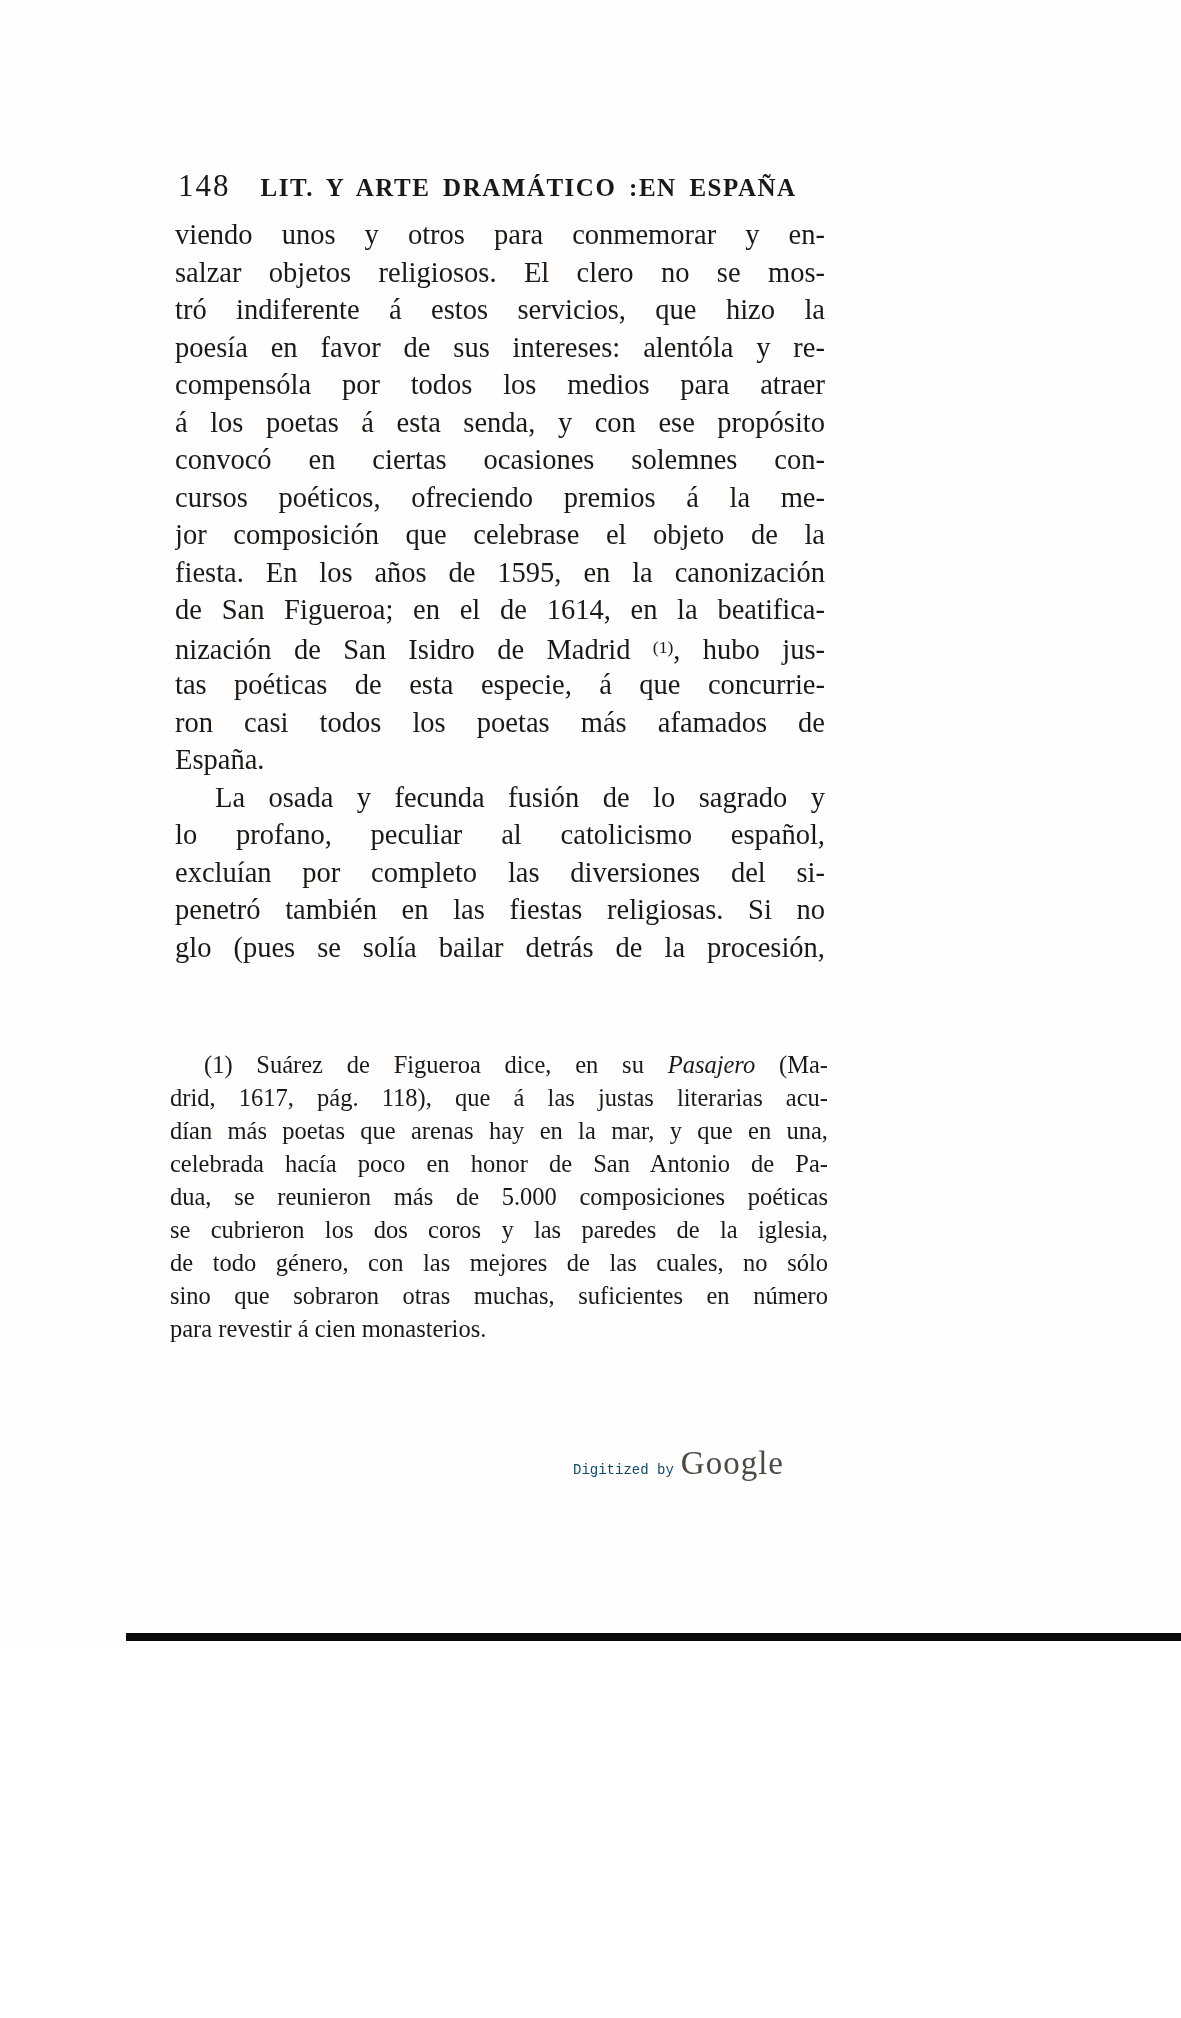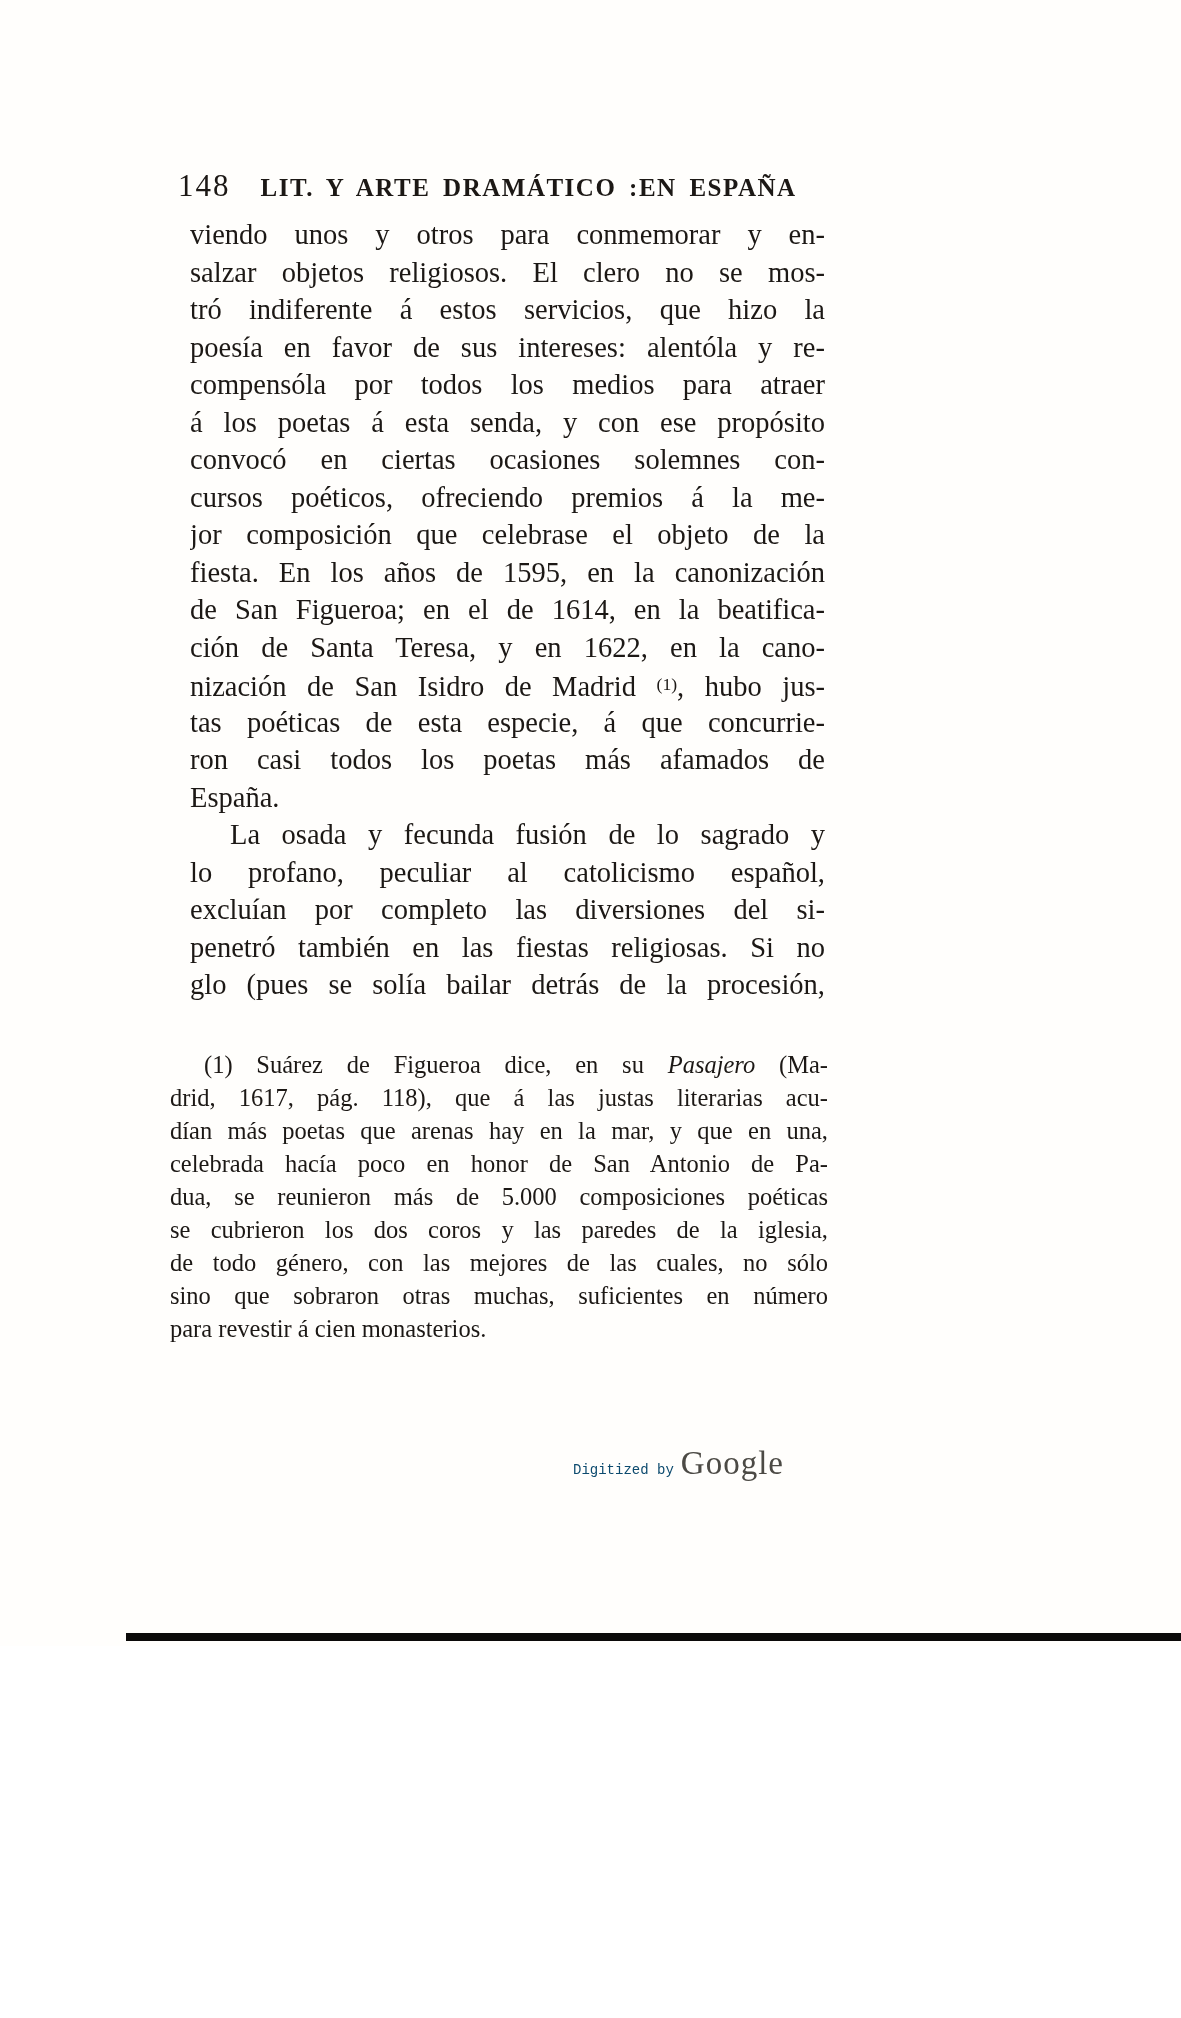--- a/index.html
+++ b/index.html
@@ -42,21 +42,20 @@
     width: 650px;
     font-size: 28.5px;
   }
   .body-line {
     line-height: 37.5px;
     text-align: justify;
     text-align-last: justify;
     white-space: normal;
     overflow: hidden;
     height: 37.5px;
-    margin-left: 15px;
   }
   .body-line.para-end { text-align-last: left; }
   .body-line.indent { text-indent: 40px; }
   .ref-sup {
     font-size: 0.62em;
     vertical-align: 6px;
     letter-spacing: 0;
   }
 
   
@@ -124,21 +123,20 @@
     <div class="body-line">salzar objetos religiosos. El clero no se mos-</div>
     <div class="body-line">tró indiferente á estos servicios, que hizo la</div>
     <div class="body-line">poesía en favor de sus intereses: alentóla y re-</div>
     <div class="body-line">compensóla por todos los medios para atraer</div>
     <div class="body-line">á los poetas á esta senda, y con ese propósito</div>
     <div class="body-line">convocó en ciertas ocasiones solemnes con-</div>
     <div class="body-line">cursos poéticos, ofreciendo premios á la me-</div>
     <div class="body-line">jor composición que celebrase el objeto de la</div>
     <div class="body-line">fiesta. En los años de 1595, en la canonización</div>
     <div class="body-line">de San Figueroa; en el de 1614, en la beatifica-</div>
-    <div class="body-line">ción de Santa Teresa, y en 1622, en la cano-</div>
     <div class="body-line"><span>nización de San Isidro de Madrid </span><span class="ref-sup">(1)</span><span>, hubo jus-</span></div>
     <div class="body-line">tas poéticas de esta especie, á que concurrie-</div>
     <div class="body-line">ron casi todos los poetas más afamados de</div>
     <div class="body-line para-end">España.</div>
     <div class="body-line indent">La osada y fecunda fusión de lo sagrado y</div>
     <div class="body-line">lo profano, peculiar al catolicismo español,</div>
     <div class="body-line">excluían por completo las diversiones del si-</div>
     <div class="body-line">penetró también en las fiestas religiosas. Si no</div>
     <div class="body-line">glo (pues se solía bailar detrás de la procesión,</div>
   </div>

